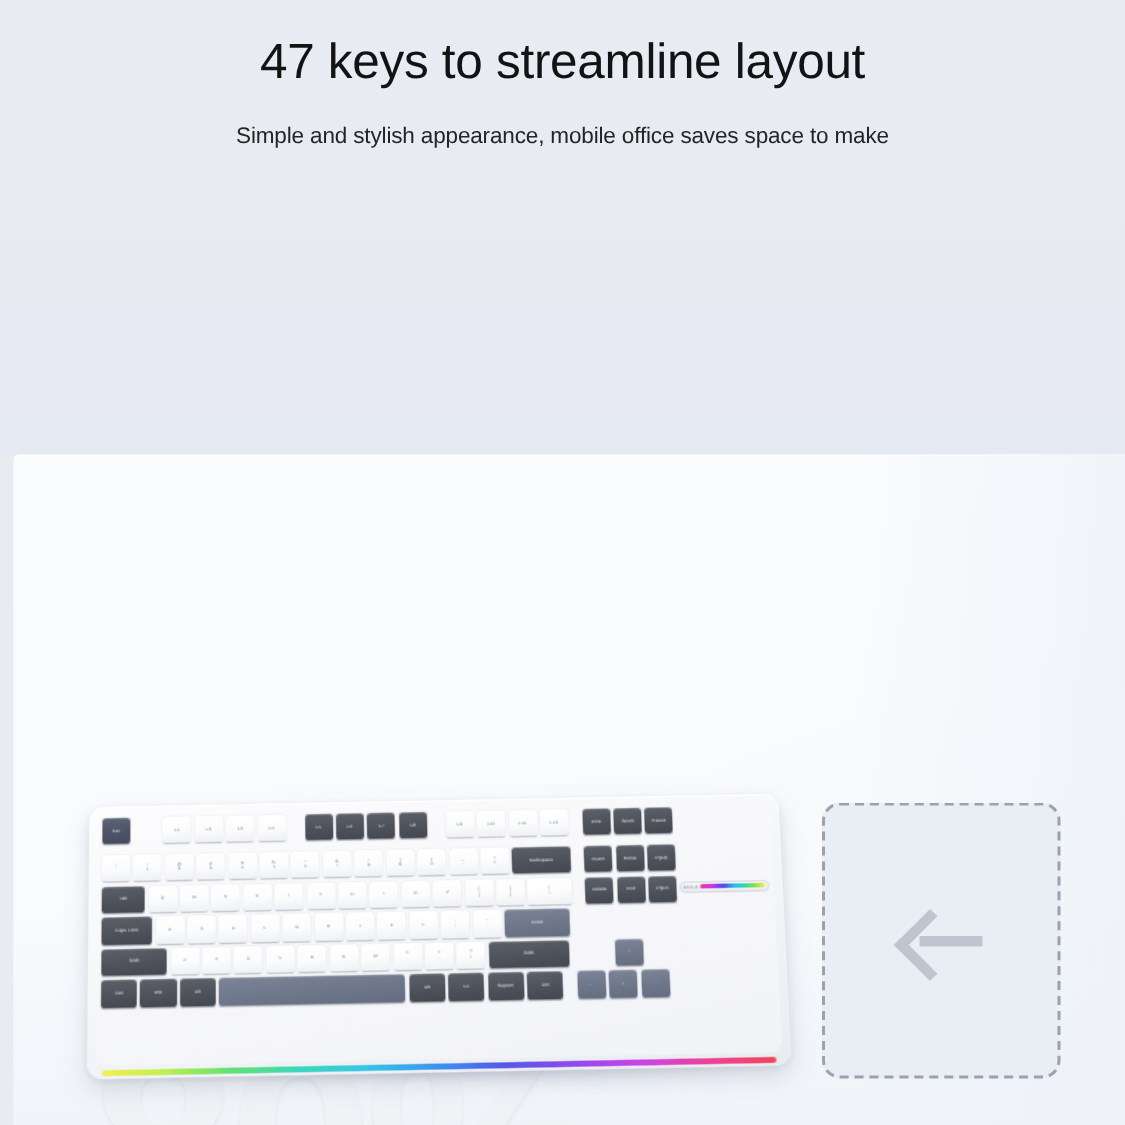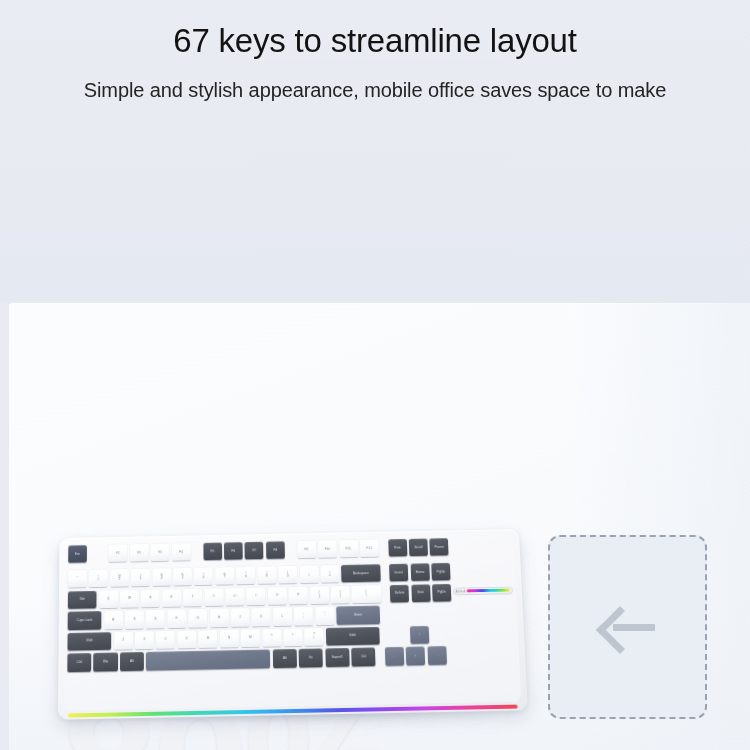--- a/index.html
+++ b/index.html
@@ -18,21 +18,21 @@
   }
   .title{
     position:absolute;left:0;top:22px;width:750px;
     text-align:center;
     font-size:33px;font-weight:400;color:#131313;
     letter-spacing:-0.2px;
   }
   .subtitle{
     position:absolute;left:0;top:76px;width:750px;
     text-align:center;
-    font-size:20px;font-weight:400;color:#242424;
+    font-size:15px;font-weight:400;color:#242424;
     line-height:29px;letter-spacing:-0.1px;
   }
   .subtitle .ln{display:block;}
 
   
   .panel{
     position:absolute;left:9px;top:303px;width:741px;height:447px;
     background:linear-gradient(160deg,#fbfcfe 0%,#f9fbfd 42%,#f5f7fa 100%);
     border-top-left-radius:4px;
     box-shadow:inset 0 1px 0 rgba(255,255,255,.9);
@@ -182,21 +182,21 @@
     background:radial-gradient(ellipse at 50% 50%,rgba(160,168,185,.36) 0%,rgba(160,168,185,0) 72%);
     filter:blur(3px);
   }
 </style>
 </head>
 <body>
 
 <div class="page">
 
   <div class="header">
-    <div class="title">67 keys to streamline layout</div>
+    <div class="title">47 keys to streamline layout</div>
     <div class="subtitle">
       <span class="ln">Simple and stylish appearance, mobile office saves space to make</span>
     </div>
   </div>
 
   <div class="panel">
     <div class="panel-shade"></div>
     <div class="panel-floor"></div>
     <div class="watermark">80%</div>
 

